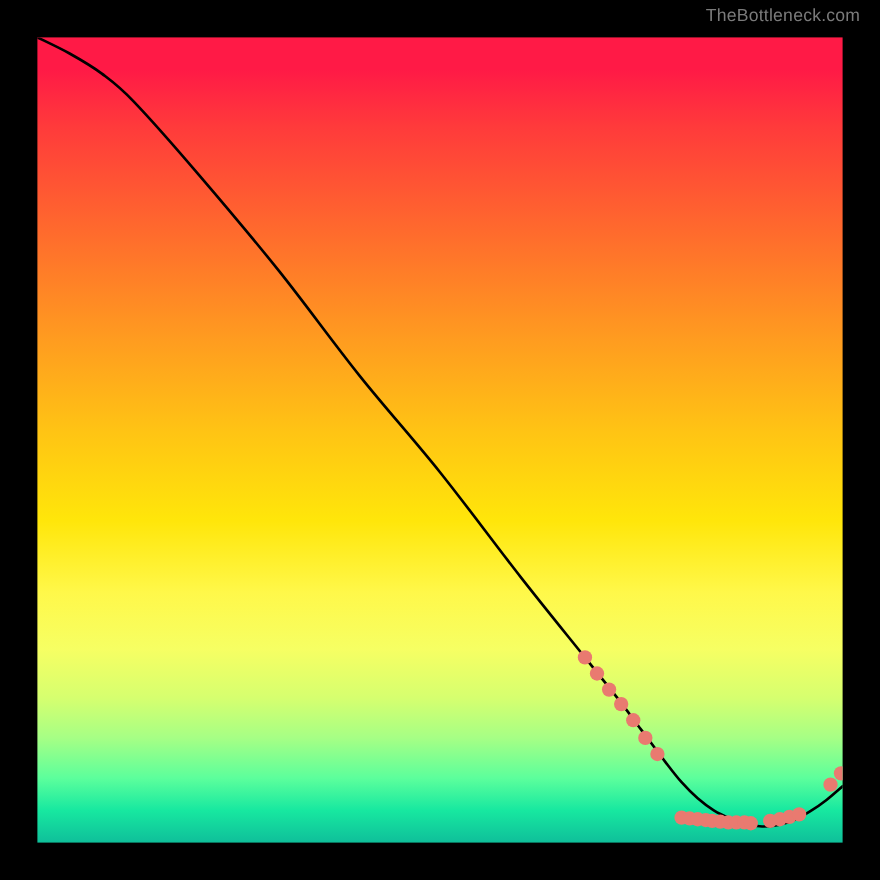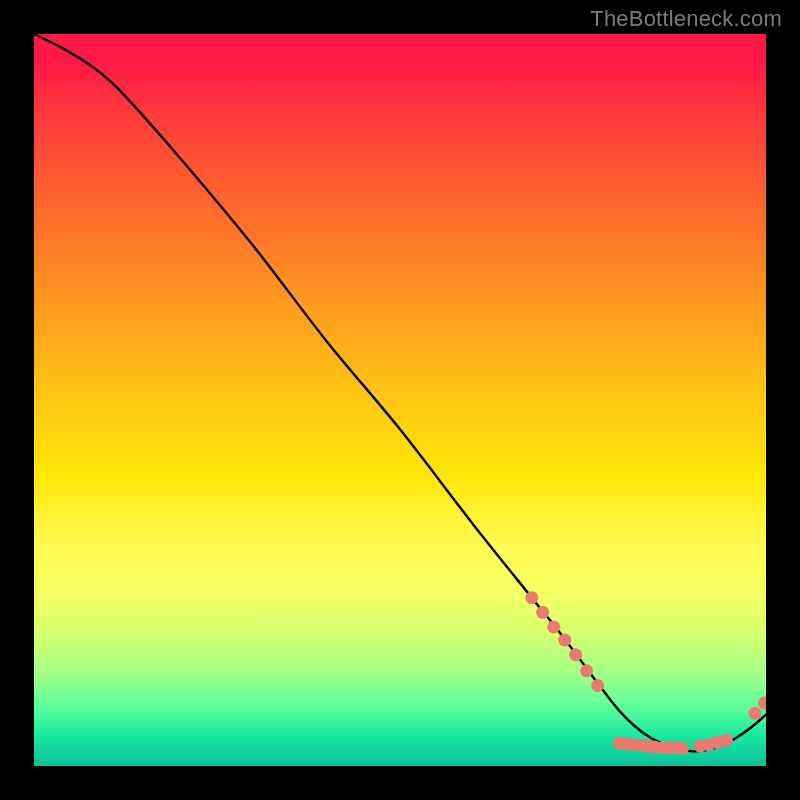--- a/index.html
+++ b/index.html
@@ -38,21 +38,21 @@
       #5cff9c 92%,
       #17e8a0 96%,
       #0fbf9a 100%
     );
   }
   .watermark {
     position: absolute;
     top: 6px;
     right: 18px;
     color: #7b7b7b;
-    font-size: 22px;
+    font-size: 16px;
     letter-spacing: 0.2px;
     user-select: none;
   }
   svg.curve {
     position: absolute;
     left: 0;
     top: 0;
     width: 732px;
     height: 732px;
   }

